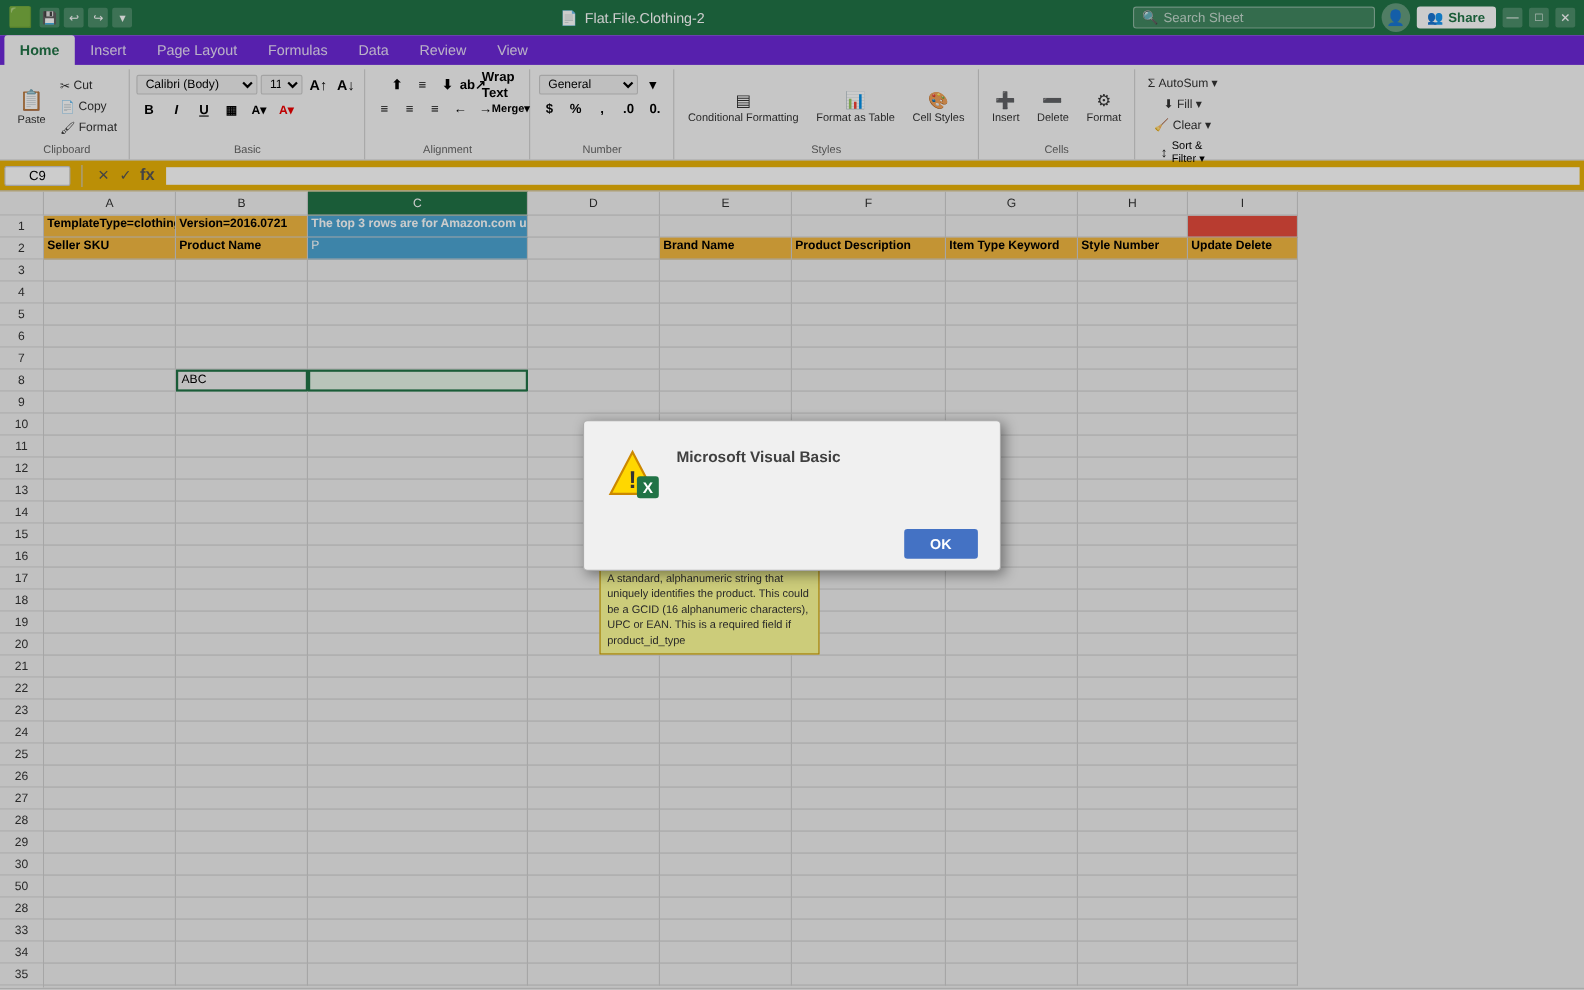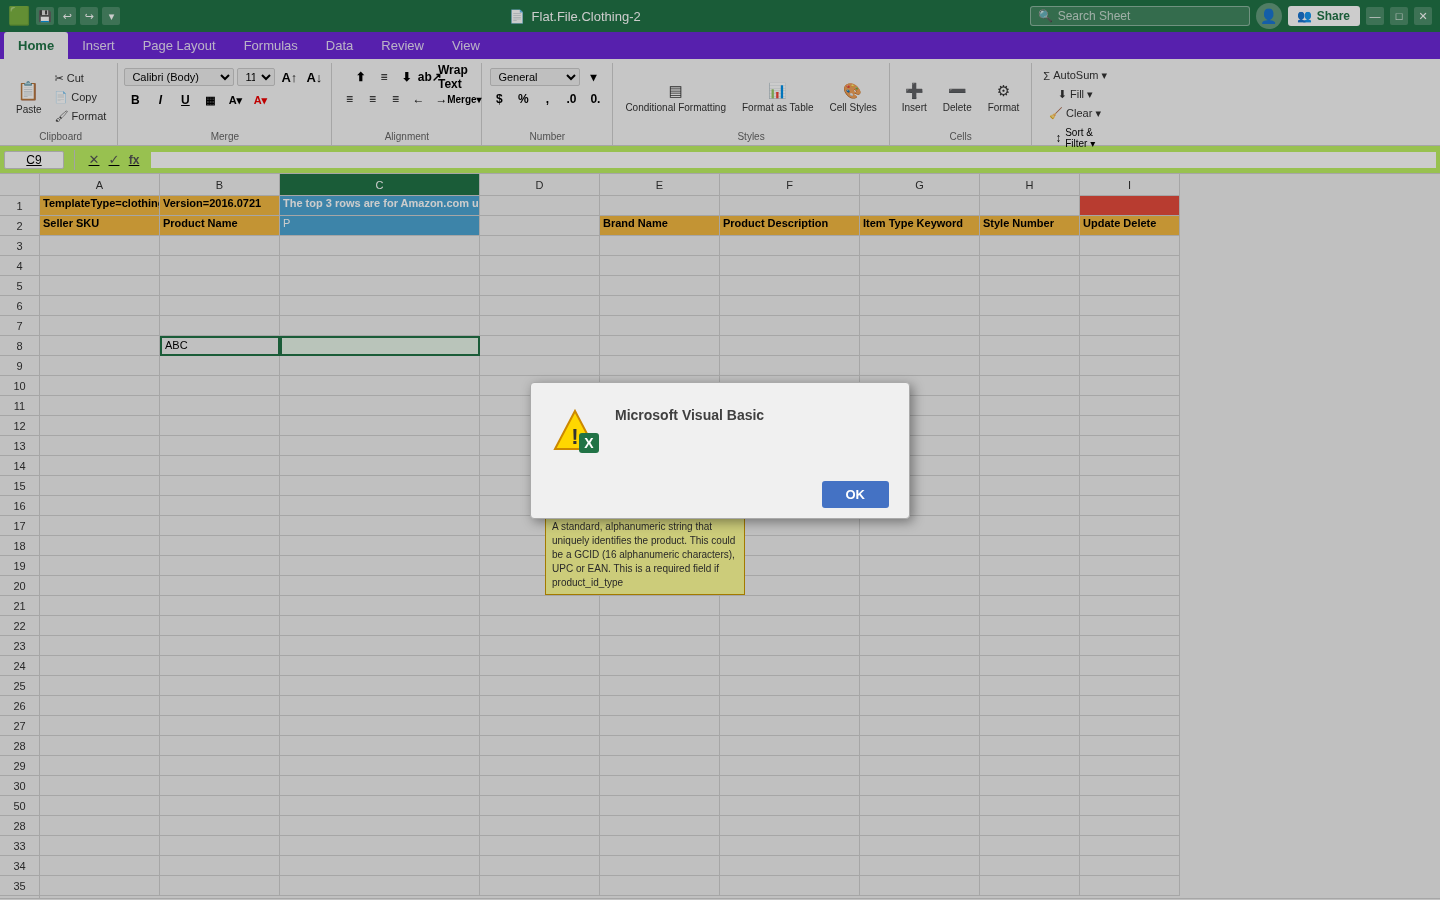--- a/index.html
+++ b/index.html
@@ -43,21 +43,21 @@
     .font-row { display: flex; align-items: center; gap: 3px; }
     .font-selector { border: 1px solid #ccc; border-radius: 2px; padding: 1px 3px; font-size: 11px; width: 110px; }
     .size-selector { border: 1px solid #ccc; border-radius: 2px; padding: 1px 3px; font-size: 11px; width: 38px; }
     .format-btn { width: 22px; height: 20px; display: flex; align-items: center; justify-content: center; border: 1px solid transparent; border-radius: 2px; cursor: pointer; font-size: 12px; font-weight: bold; }
     .format-btn.bold { font-weight: 900; }
     .format-btn.italic { font-style: italic; }
     .format-btn.underline { text-decoration: underline; }
     .align-btns { display: flex; gap: 1px; }
 
     
-    .formula-bar { height: 28px; display: flex; align-items: center; border-bottom: 1px solid #d0d0d0; background: #bef264; padding: 0 4px; gap: 8px; text-decoration: underline; }
+    .formula-bar { height: 28px; display: flex; align-items: center; border-bottom: 1px solid #d0d0d0; background: #eab308; padding: 0 4px; gap: 8px; }
     .cell-ref { width: 60px; border: 1px solid #ccc; border-radius: 2px; padding: 1px 4px; font-size: 12px; text-align: center; }
     .formula-divider { width: 1px; height: 20px; background: #ccc; margin: 0 2px; }
     .formula-btns { display: flex; gap: 2px; align-items: center; }
     .formula-btn { width: 18px; height: 18px; display: flex; align-items: center; justify-content: center; cursor: pointer; font-size: 13px; color: #555; }
     .formula-input { flex: 1; border: none; outline: none; font-size: 12px; padding: 1px 4px; }
 
     
     .spreadsheet-container { display: flex; flex-direction: column; height: calc(900px - 32px - 88px - 28px - 28px); }
     .row-headers { width: 40px; background: #f2f2f2; border-right: 1px solid #d0d0d0; flex-shrink: 0; }
     .corner-cell { width: 40px; height: 22px; background: #f2f2f2; border-right: 1px solid #d0d0d0; border-bottom: 1px solid #d0d0d0; flex-shrink: 0; }
@@ -185,21 +185,21 @@
         </div>
         <div class="font-row">
           <div class="format-btn bold">B</div>
           <div class="format-btn italic">I</div>
           <div class="format-btn underline">U</div>
           <div class="format-btn" style="font-size:11px;">▦</div>
           <div class="format-btn" style="font-size:11px;">A▾</div>
           <div class="format-btn" style="font-size:11px;color:#e00;">A▾</div>
         </div>
       </div>
-      <div class="ribbon-group-label">Merge</div>
+      <div class="ribbon-group-label">Basic</div>
     </div>
 
     <div class="ribbon-group">
       <div class="ribbon-group-content" style="flex-direction:column;gap:2px;">
         <div class="align-btns">
           <div class="format-btn">⬆</div>
           <div class="format-btn">≡</div>
           <div class="format-btn">⬇</div>
           <div class="format-btn">ab↗</div>
           <div class="format-btn" style="font-size:12px;">Wrap Text</div>
@@ -295,21 +295,21 @@
 
   </div>
 </div>
 
 <div class="formula-bar">
   <input class="cell-ref" type="text" value="C9" style="">
   <div class="formula-divider"></div>
   <div class="formula-btns">
     <div class="formula-btn">✕</div>
     <div class="formula-btn">✓</div>
-    <div class="formula-btn" style="font-size:12px;font-weight:bold;">fx</div>
+    <div class="formula-btn" style="font-size:15px;font-weight:bold;">fx</div>
   </div>
   <input class="formula-input" type="text" value="" style="">
 </div>
 
 <div class="spreadsheet-container">
   <div style="display:flex;flex-direction:column;flex:1;overflow:hidden;">
 
     <div style="display:flex;">
       <div class="corner-cell"></div>
       <div style="display:flex;">

